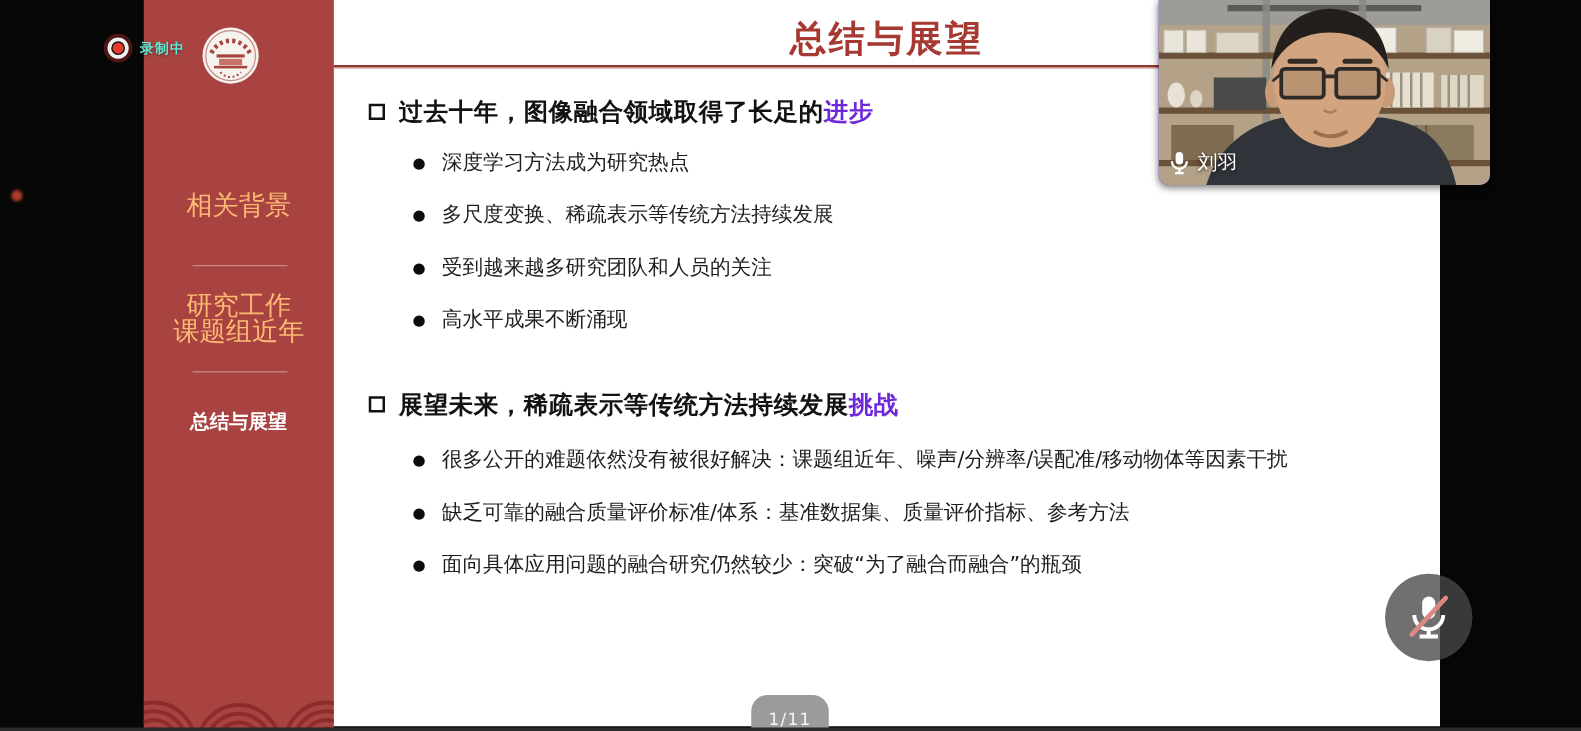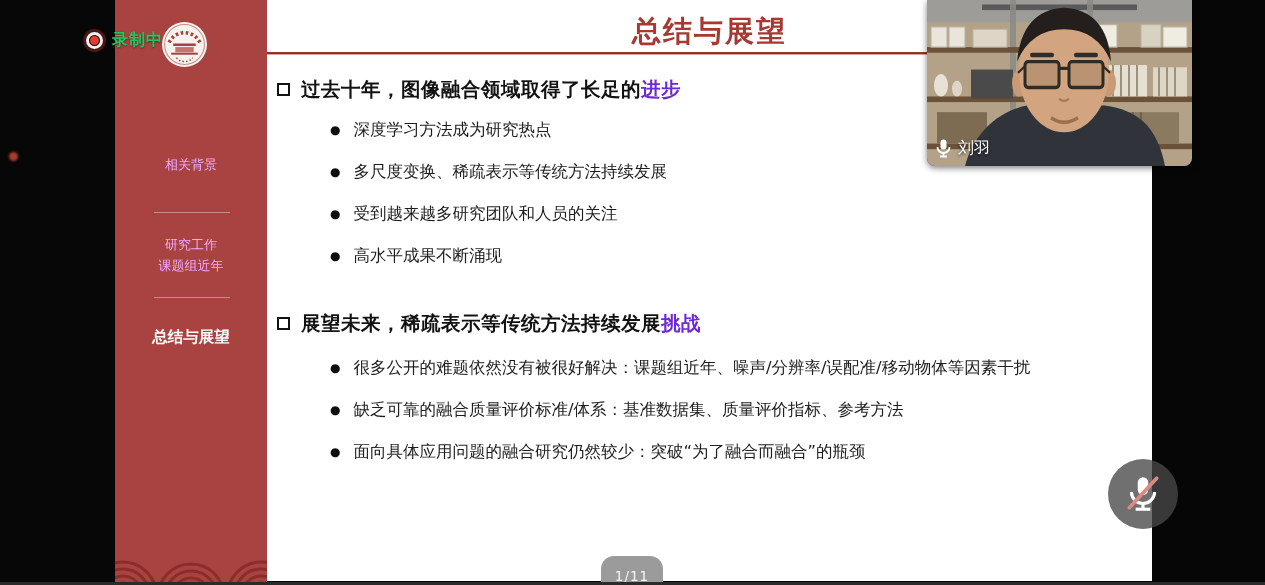--- a/index.html
+++ b/index.html
@@ -13,55 +13,55 @@
   .left-bar { position:absolute; left:0; top:0; width:115px; height:585px; background:#070707; }
   .stray-dot { position:absolute; left:9px; top:152px; width:9px; height:9px; border-radius:50%;
     background:#b5412c; filter:blur(1.2px); opacity:.95; }
 
   
   .rec { position:absolute; left:86px; top:30px; display:flex; align-items:center; gap:9px; z-index:5; }
   .rec-ring { width:17px; height:17px; border:3px solid #f1f1f1; border-radius:50%;
     display:flex; align-items:center; justify-content:center; flex:none;
     box-shadow:0 0 0 3px rgba(135,35,30,.55); background:transparent; }
   .rec-dot { width:9px; height:9px; border-radius:50%; background:#e23c2c; }
-  .rec-label { color:#22c55e; font-size:16px; font-weight:bold; letter-spacing:1px;
+  .rec-label { color:#5eead4; font-size:11px; font-weight:bold; letter-spacing:1px;
     text-shadow:0 1px 2px rgba(0,0,0,.45); }
   .logo { position:absolute; left:161px; top:21px; width:47px; height:47px; z-index:6; }
 
   
   .sidebar { position:absolute; left:115px; top:0; width:152px; height:585px; background:#a84341; }
-  .nav-item { position:absolute; left:115px; width:152px; text-align:center; color:#f0abfc;
-    font-size:13px; line-height:21px; z-index:3; }
+  .nav-item { position:absolute; left:115px; width:152px; text-align:center; color:#fdba74;
+    font-size:21px; line-height:21px; z-index:3; }
   .nav-item.active { font-weight:bold; color:#ffffff; font-size:15.5px; }
   .nav-divider { position:absolute; left:154px; width:76px; height:1px;
     background:rgba(255,255,255,.38); z-index:3; }
   .waves { position:absolute; left:115px; top:553px; width:152px; height:32px; z-index:3; }
 
   
   .slide { position:absolute; left:267px; top:0; width:885px; height:581px; background:#ffffff; }
   .slide-title { margin:13px 0 0 0; text-align:center; color:#a63a33;
     font-size:29px; font-weight:bold; letter-spacing:2px; line-height:36px; }
   .title-rule { margin-top:3px; height:3px; background:linear-gradient(#a23c37,#7c2a28);
     border-bottom:1px solid #d8a9a4; }
-  .h-row { display:flex; align-items:center; margin:21px 0 0 10px;
+  .h-row { display:flex; align-items:center; margin:21px 0 0 28px;
     font-size:19.5px; font-weight:bold; color:#121212; letter-spacing:.5px; }
   .h-sq { width:13px; height:13px; border:2.5px solid #121212; margin-right:11px; flex:none; }
   .hl { color:#6d28d9; }
   ul.bullets { list-style:none; margin:6px 0 0 0; padding:0 0 0 63px; }
   ul.bullets li { height:42px; display:flex; align-items:center; font-size:16.5px; color:#1d1d1d; }
   .b-dot { font-size:12px; margin-right:13px; color:#0d0d0d; flex:none; }
   .section2 .h-row { margin-top:33px; }
   .section2 ul.bullets { margin-top:10px; }
 
   .page-pill { position:absolute; left:601px; top:556px; width:62px; height:40px; border-radius:13px;
     background:#9b9b9b; color:#f5f5f5; font-size:13.5px; letter-spacing:1px;
     display:flex; align-items:center; justify-content:center; z-index:8; }
 
   
-  .webcam { position:absolute; left:927px; top:0; width:265px; height:166px;
+  .webcam { position:absolute; left:927px; top:0; width:265px; height:148px;
     border-radius:0 0 8px 8px; overflow:hidden; background:#6d28d9; z-index:10;
     box-shadow:0 2px 6px rgba(0,0,0,.5); }
   .cam-svg { position:absolute; inset:0; width:100%; height:100%; }
   .cam-name { position:absolute; left:9px; bottom:7px; display:flex; align-items:center; gap:7px;
     color:#fff; font-size:16px; text-shadow:0 1px 3px rgba(0,0,0,.75); }
 
   
   .mute-btn { position:absolute; left:1108px; top:459px; width:70px; height:70px; border-radius:50%;
     background:rgba(72,72,72,.78); display:flex; align-items:center; justify-content:center; z-index:11; }
 

